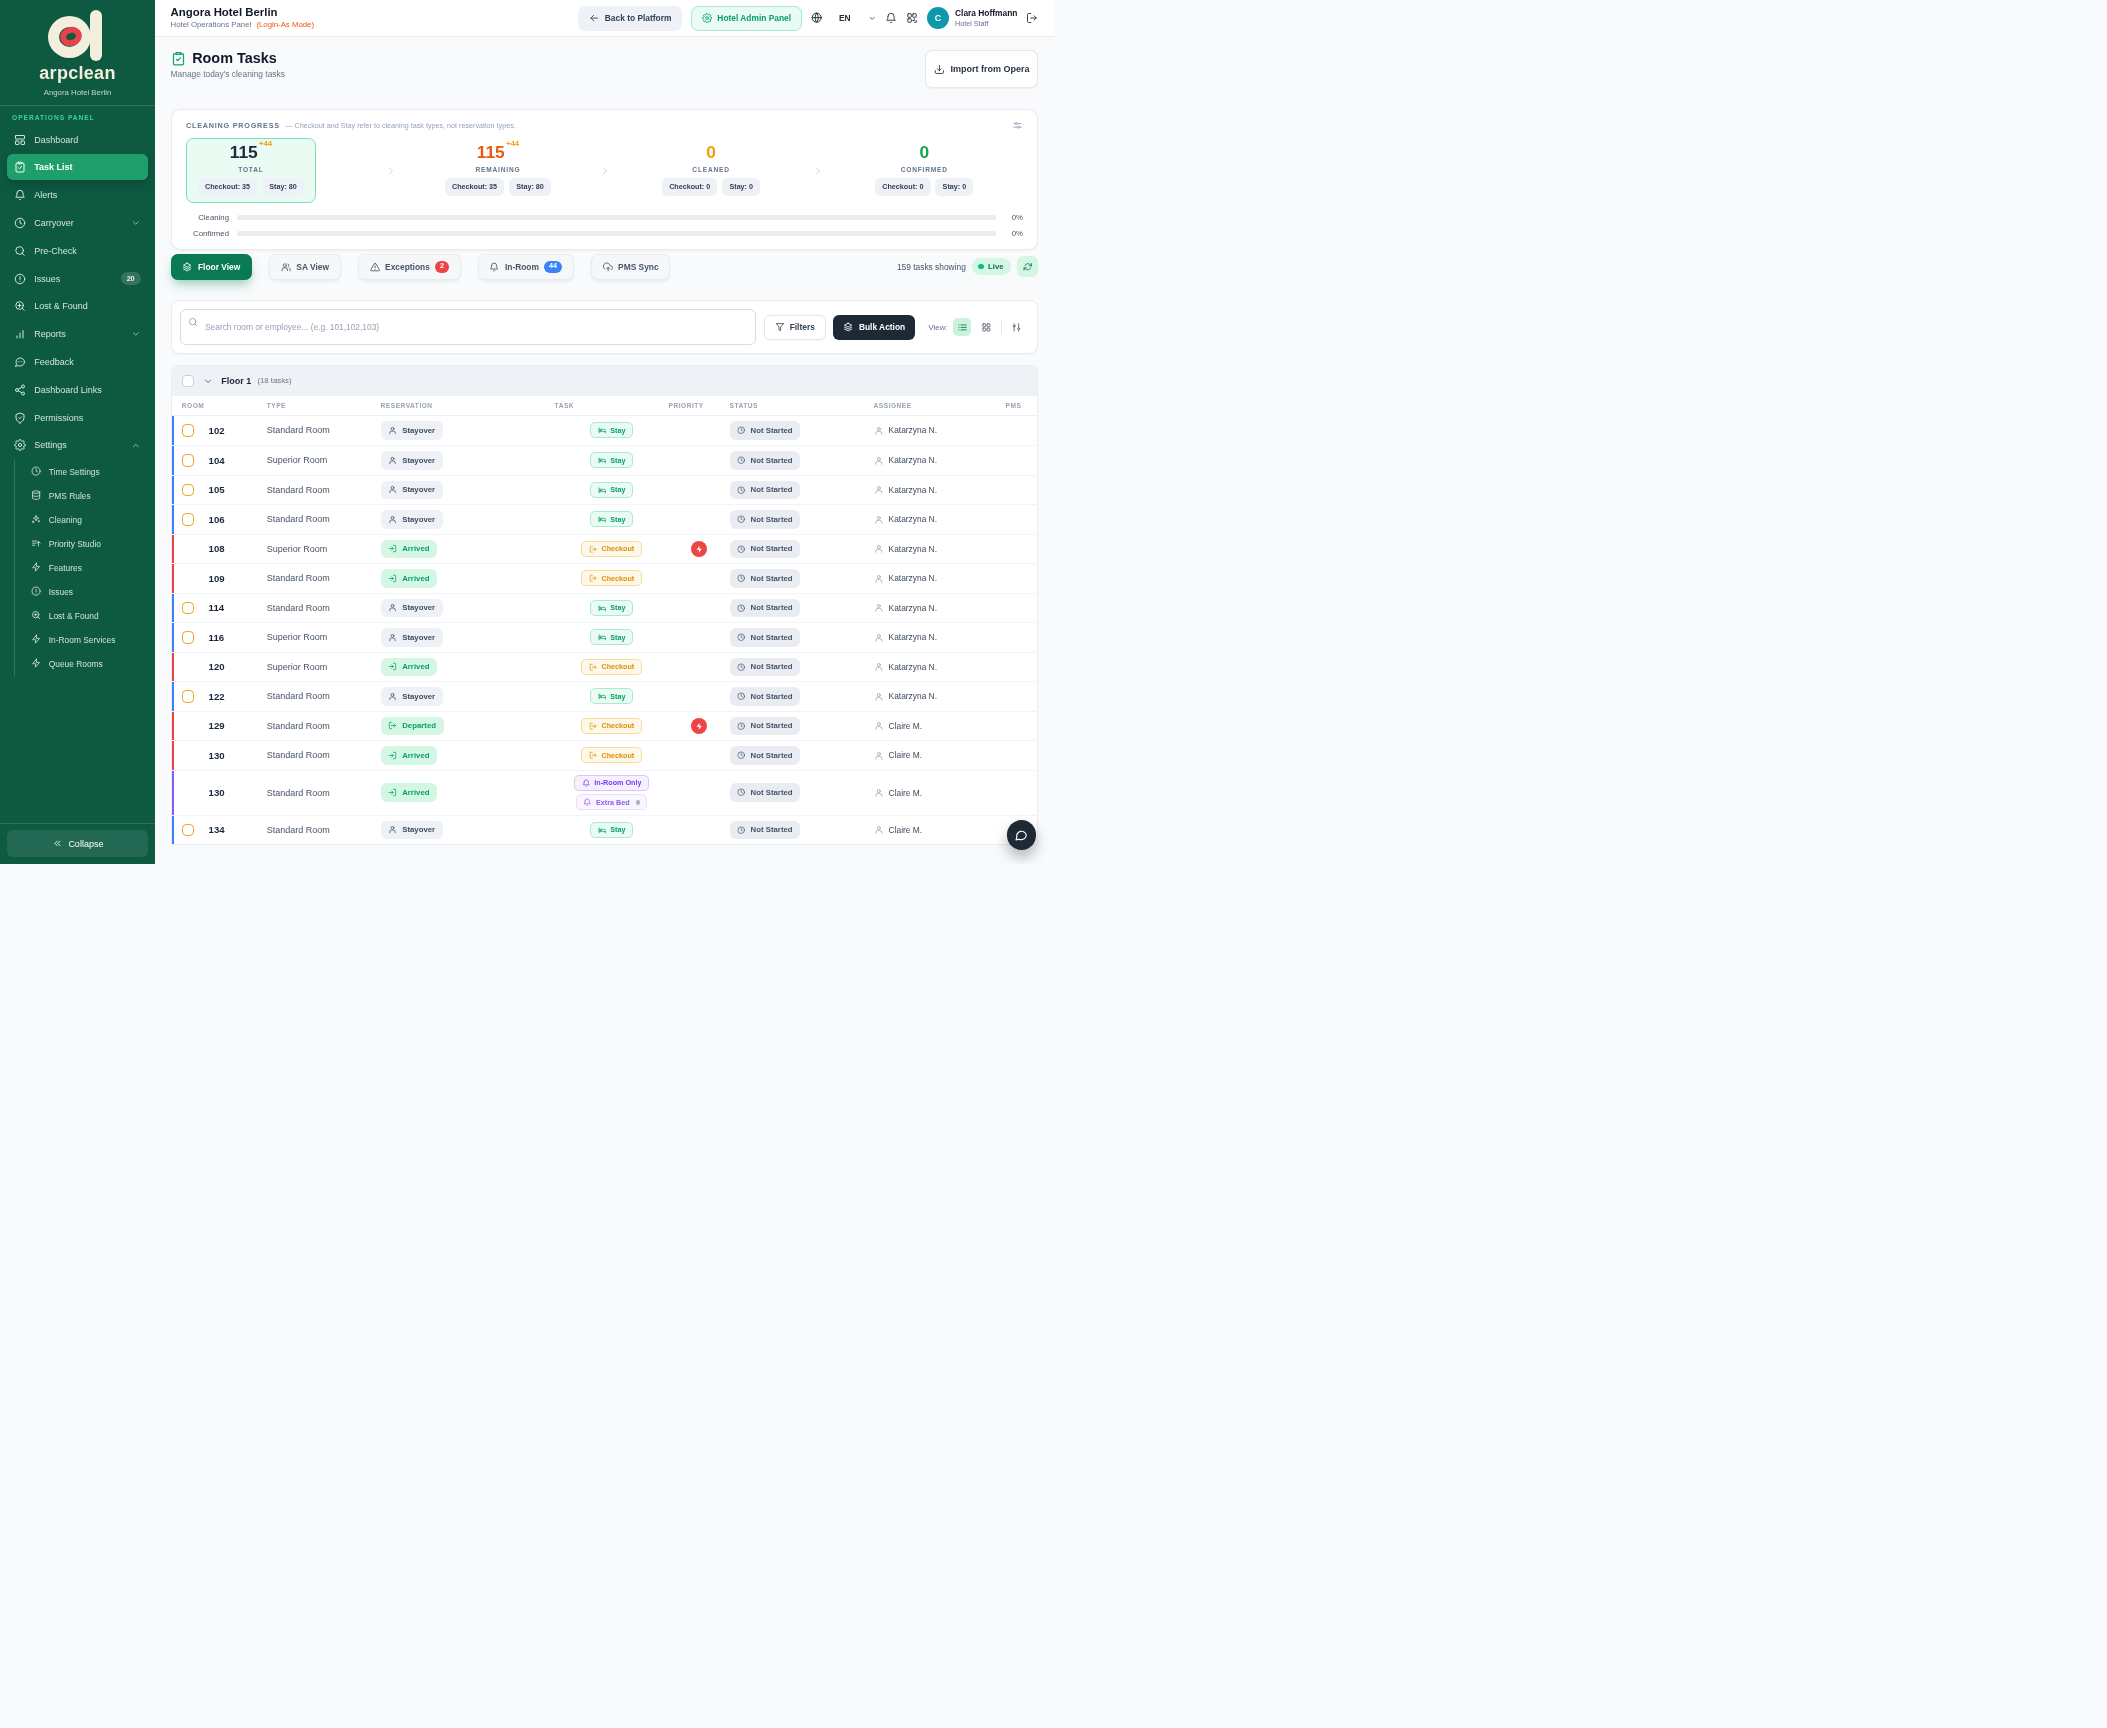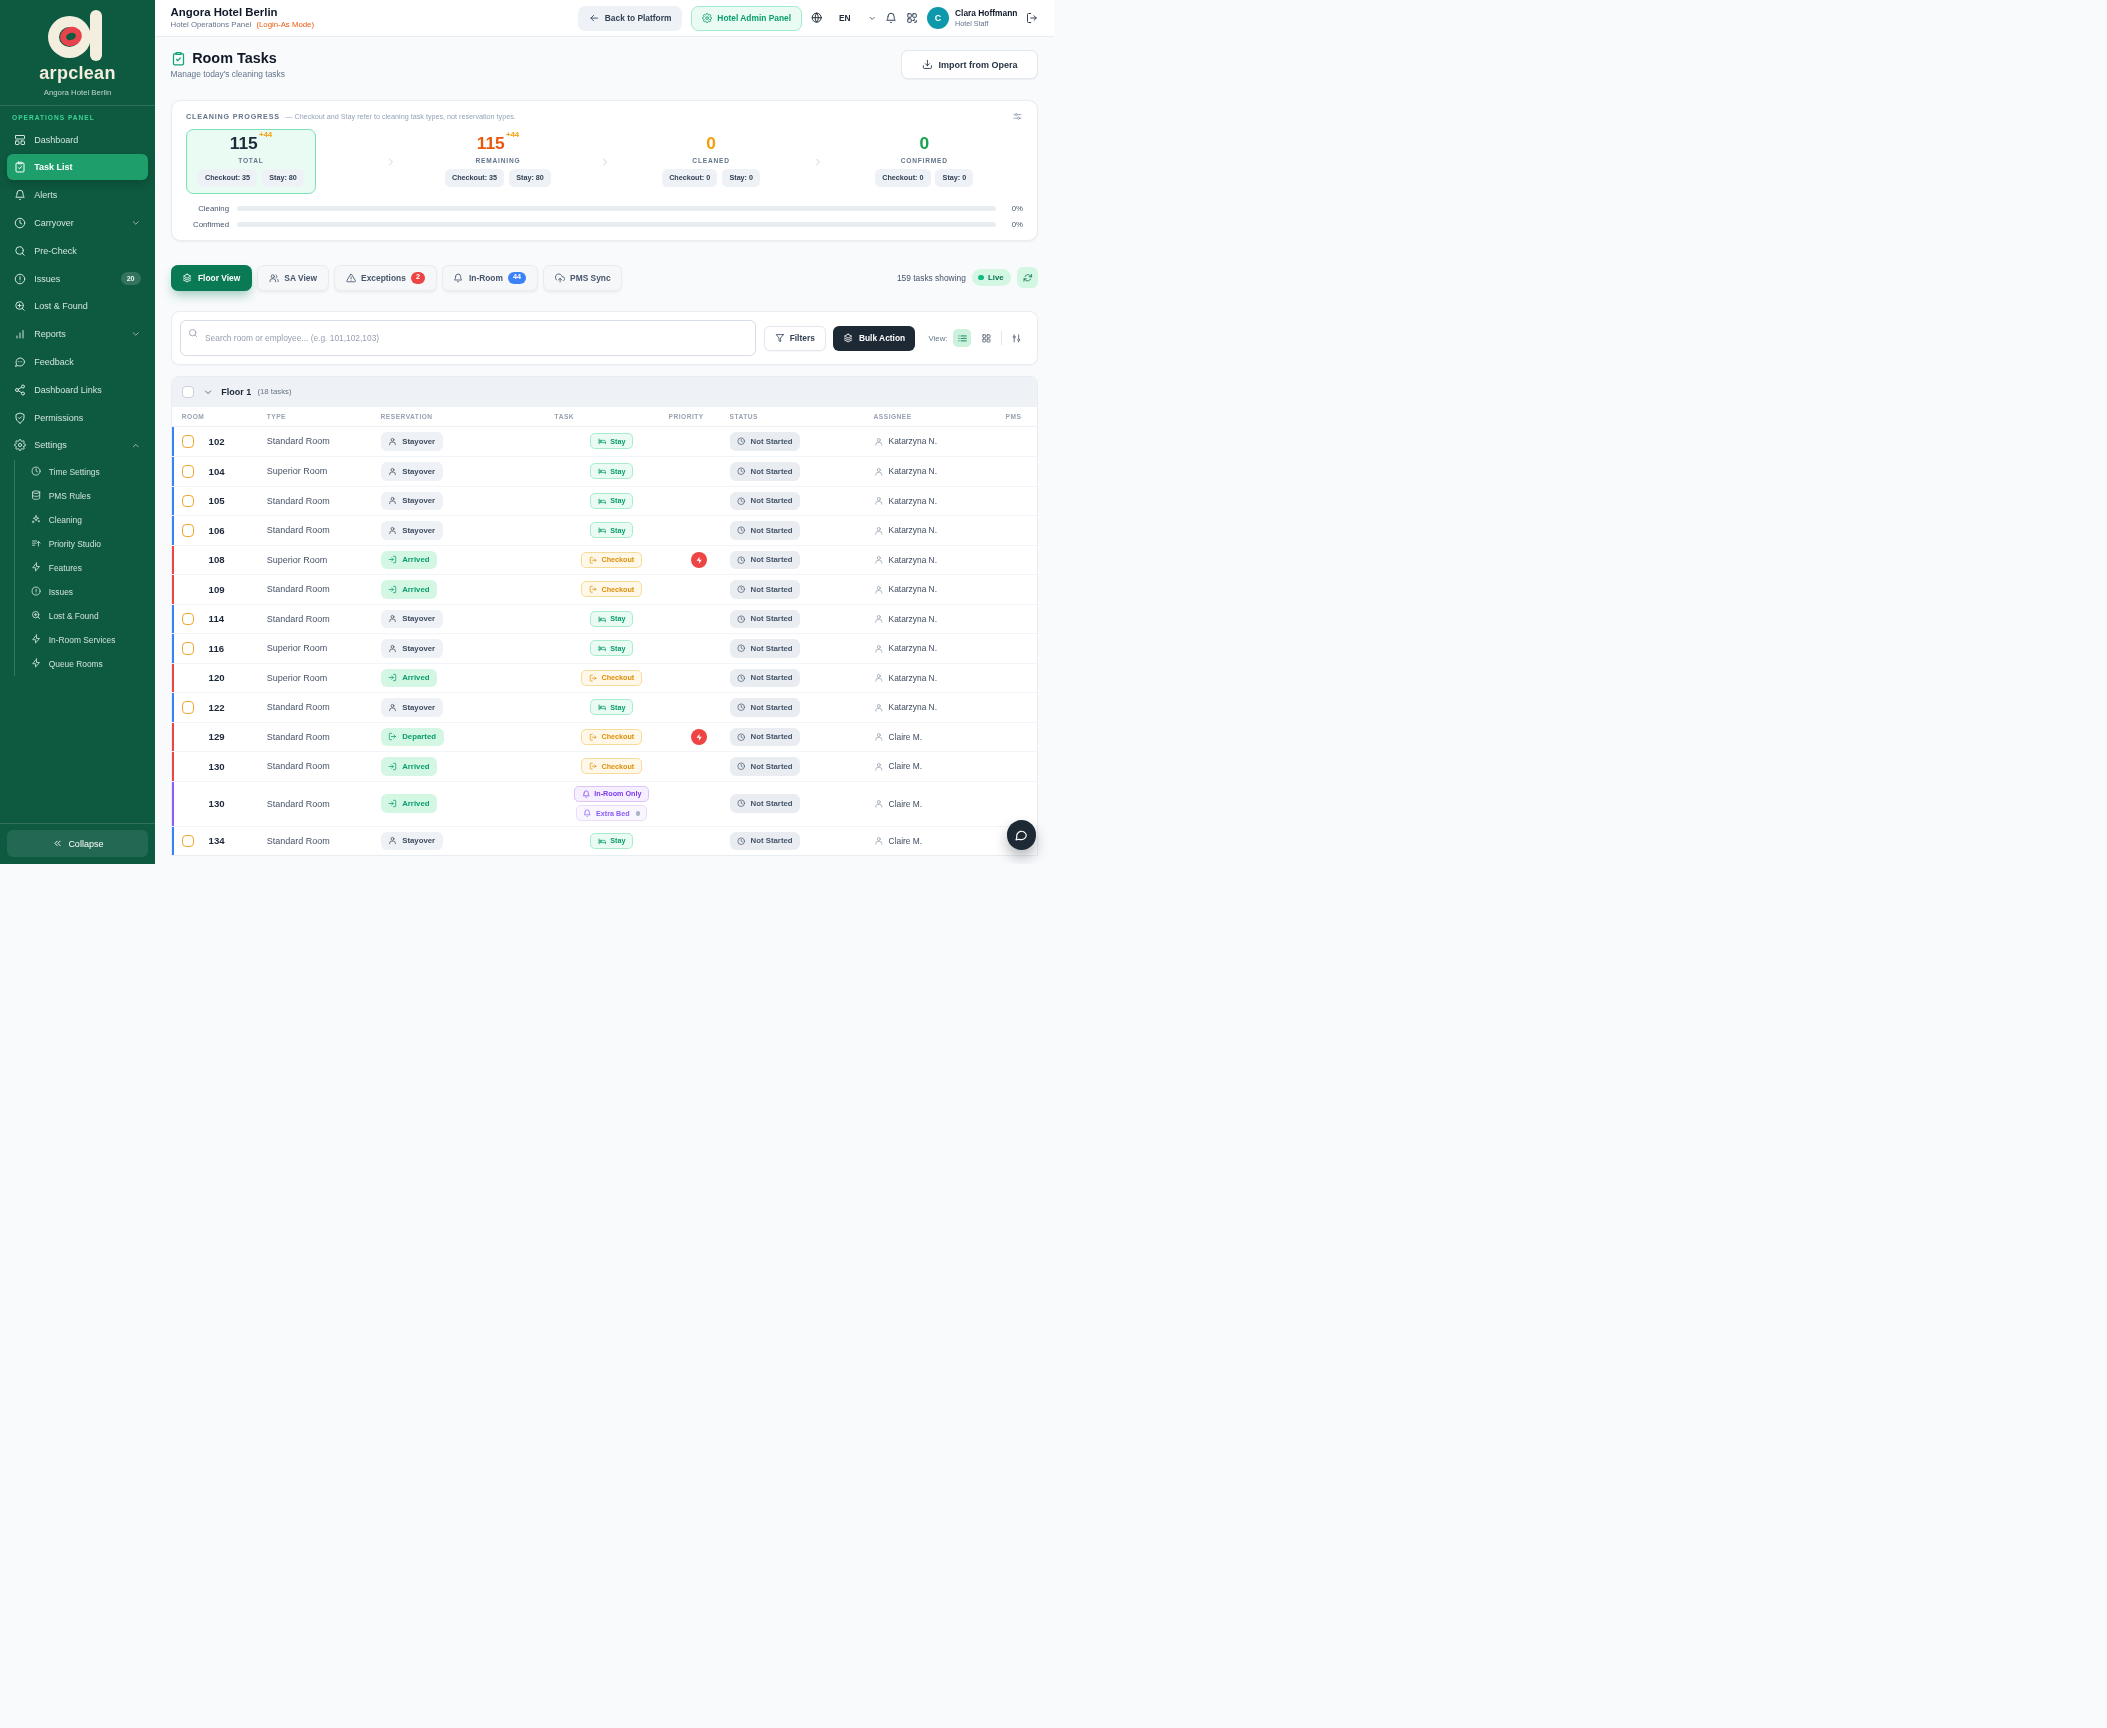--- a/index.html
+++ b/index.html
@@ -44,21 +44,21 @@
   .userbox{display:flex;align-items:center;gap:6px}
   .avatar{width:22px;height:22px;border-radius:50%;background:#0e98ab;color:#fff;font-weight:700;display:flex;align-items:center;justify-content:center;font-size:9px}
   .user-name{font-size:8.4px;font-weight:700;color:#101828;line-height:1.2}
   .user-role{font-size:7.2px;color:#64748b}
 
   .content{padding:13.2px 15.6px 0;flex:1;overflow:hidden;position:relative}
   .page-head{display:flex;align-items:flex-start}
   .page-title{font-size:14.4px;font-weight:800;display:flex;gap:6.6px;align-items:center;color:#101828}
   .page-title .i{color:#12a36f}
   .page-sub{font-size:8.4px;color:#64748b;margin-top:3px}
-  .btn-import{margin-left:auto;background:#fff;border:0.6px solid #e3e8ee;border-radius:7.2px;height:29px;padding:0 20px;display:flex;align-items:center;gap:6px;font-size:9px;font-weight:600;color:#273444;box-shadow:0 0.6px 1.2px rgba(16,24,40,.05);cursor:pointer}
+  .btn-import{margin-left:auto;background:#fff;border:0.6px solid #e3e8ee;border-radius:7.2px;height:38px;padding:0 8px;display:flex;align-items:center;gap:6px;font-size:9px;font-weight:600;color:#273444;box-shadow:0 0.6px 1.2px rgba(16,24,40,.05);cursor:pointer}
 
   .broadcast{margin-top:10.8px;background:#fff;border:0.6px solid #e9edf2;border-radius:7.2px;height:29px;display:flex;align-items:center;gap:7.2px;padding:0 9.6px;box-shadow:0 0.6px 1.2px rgba(16,24,40,.04)}
   .broadcast .msg{font-size:8.4px;color:#64748b}
   .broadcast .i{color:#64748b}
   .btn-new{margin-left:auto;background:#fff;border:0.6px solid #e0e6ec;border-radius:6px;height:21px;padding:0 8.4px;display:flex;align-items:center;gap:4.2px;font-size:7.8px;font-weight:700;color:#334155;box-shadow:0 0.6px 1.2px rgba(16,24,40,.05);cursor:pointer}
 
   .progress-card{margin-top:20.5px;background:#fff;border:0.6px solid #e9edf2;border-radius:9.6px;padding:10.2px 14.4px 10.8px;box-shadow:0 0.6px 1.8px rgba(16,24,40,.05)}
   .progress-head{display:flex;align-items:center;font-size:7.2px}
   .ph-title{color:#64748b;font-weight:700;letter-spacing:0.8px}
   .ph-note{color:#94a3b8;margin-left:5.4px;font-size:7.2px}
@@ -73,21 +73,21 @@
   .stat-label{font-size:6.6px;letter-spacing:0.8px;color:#64748b;font-weight:700}
   .stat-pills{display:flex;gap:4.8px}
   .stat-pill{background:#eef2f6;border-radius:5.4px;padding:4.2px 7.2px;font-size:7.2px;font-weight:700;color:#334155;white-space:nowrap}
   .stat-chev{width:15.6px;color:#cbd5e1;display:flex;justify-content:center;flex:none}
   .bars{margin-top:9.6px;display:flex;flex-direction:column;gap:7.2px}
   .bar-row{display:flex;align-items:center;gap:7.8px;font-size:7.8px;color:#475569}
   .bar-label{width:43px;text-align:right}
   .bar-track{flex:1;height:4.8px;border-radius:601px;background:#e8edf2}
   .bar-pct{width:19px;text-align:right}
 
-  .tabs{margin-top:24px;display:flex;align-items:center;gap:5px}
+  .tabs{margin-top:4px;display:flex;align-items:center;gap:17px}
   .tab{height:26px;border-radius:6.6px;padding:0 10.8px;display:flex;align-items:center;gap:5.4px;font-size:8.4px;font-weight:600;background:#f6f7f9;color:#46556a;border:0.6px solid #e8ecf0;box-shadow:0 1.2px 2.4px rgba(16,24,40,.05);cursor:pointer}
   .tab.active{background:#0a7a55;color:#fff;border-color:#0a7a55;box-shadow:0 6px 10.8px -2.4px rgba(10,122,85,.4)}
   .tab-badge{border-radius:601px;color:#fff;font-size:7.2px;font-weight:700;padding:1.8px 4.8px;min-width:13.2px;text-align:center;line-height:1.2}
   .tabs-right{margin-left:auto;display:flex;align-items:center;gap:6px}
   .tasks-showing{font-size:8.4px;color:#46556a}
   .live-pill{background:#d4f7e4;color:#07724e;border-radius:601px;padding:4.2px 7.8px 4.2px 6.6px;font-size:7.8px;font-weight:700;display:flex;align-items:center;gap:4.2px}
   .live-dot{width:5.4px;height:5.4px;border-radius:50%;background:#10b981}
   .refresh-btn{width:21px;height:21px;border-radius:6px;background:#d4f7e4;color:#07724e;display:flex;align-items:center;justify-content:center;cursor:pointer}
 
   .search-card{margin-top:20.5px;background:#fff;border:0.6px solid #e9edf2;border-radius:8.4px;padding:7.8px 8.4px;display:flex;gap:7.2px;align-items:center;box-shadow:0 0.6px 1.2px rgba(16,24,40,.04)}

